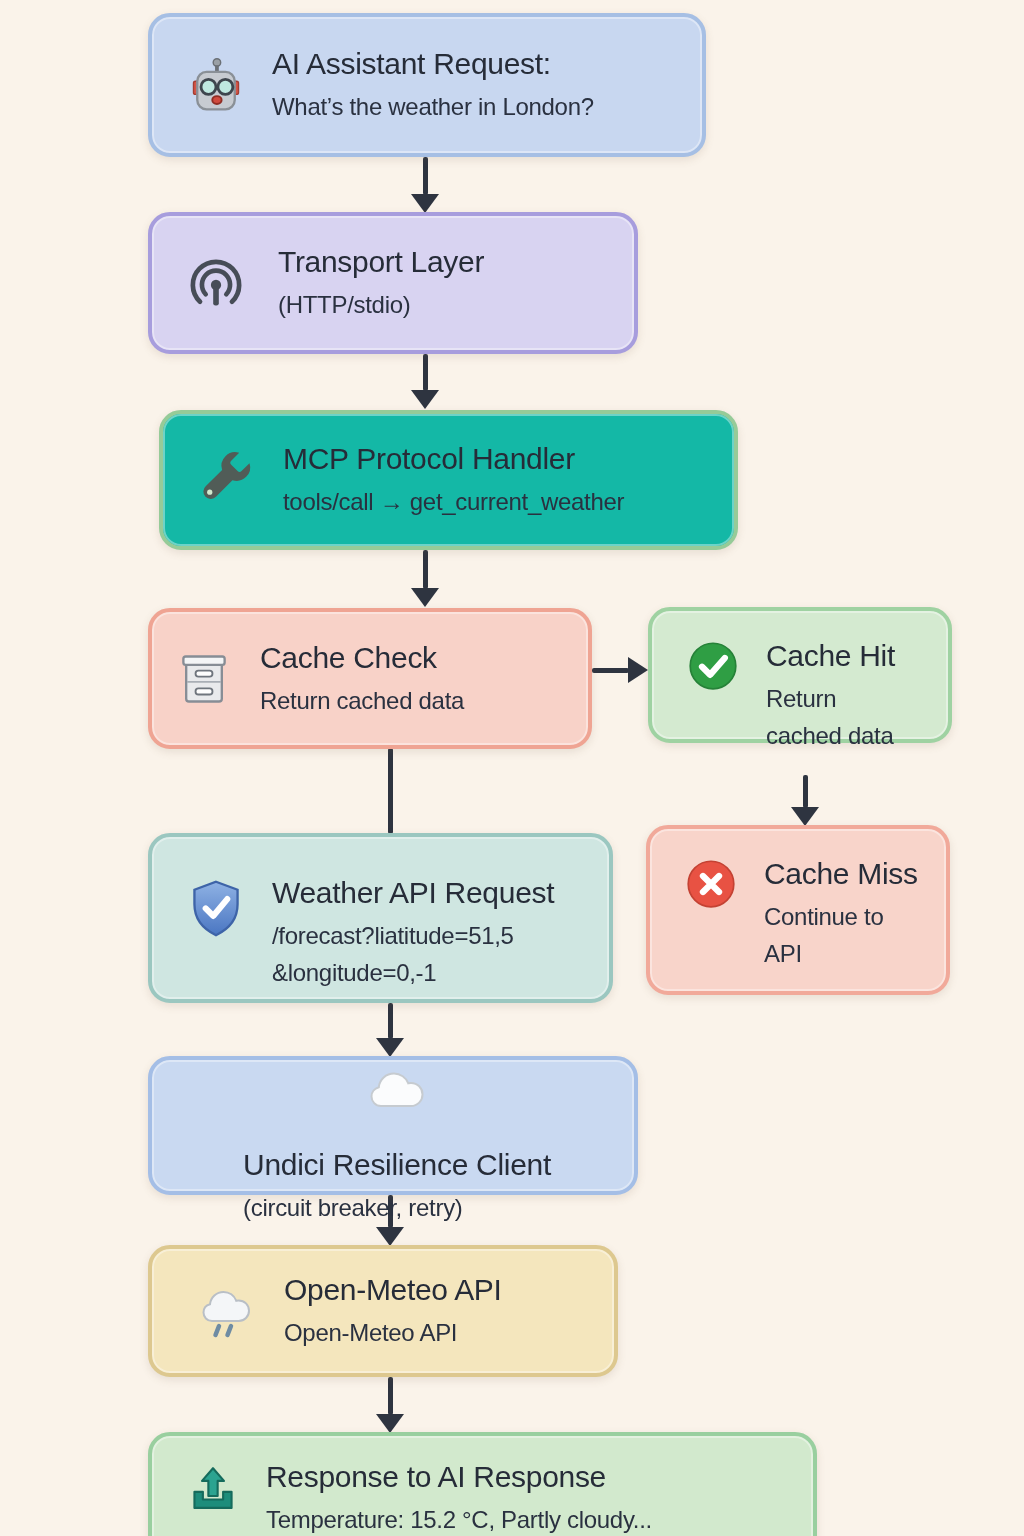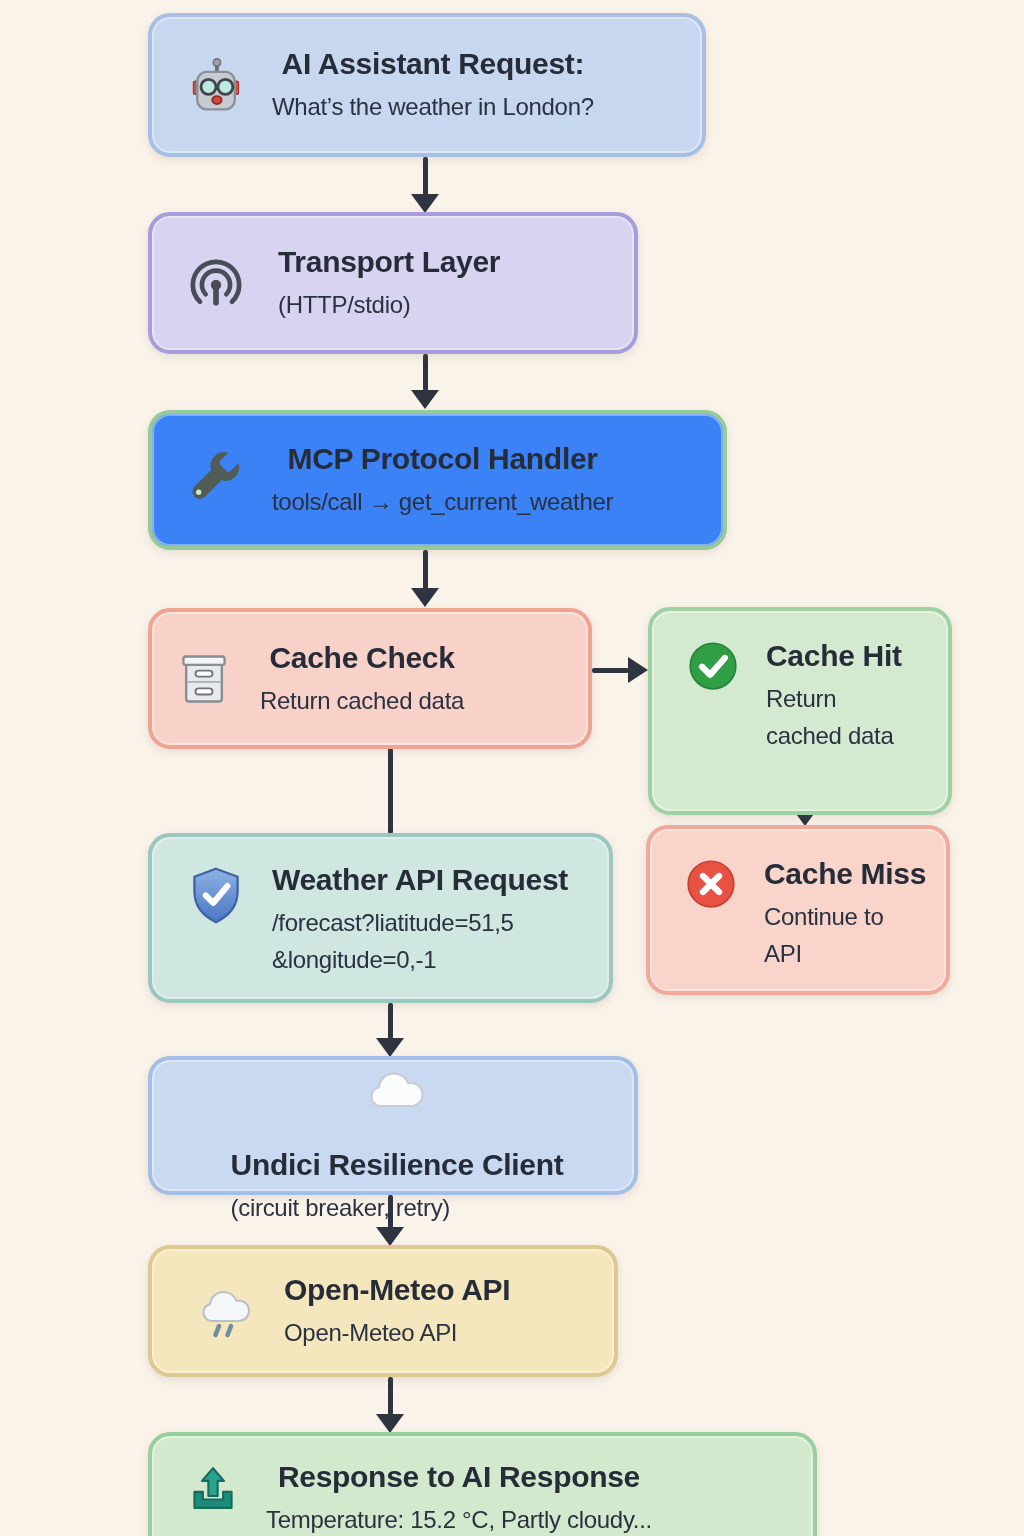--- a/index.html
+++ b/index.html
@@ -9,31 +9,31 @@
   .node{
     position:absolute;display:flex;align-items:center;
     border:4px solid transparent;border-radius:22px;
     box-shadow:0 3px 9px rgba(110,95,70,.14), inset 0 0 0 2px rgba(255,255,255,.38);
     padding:0 26px 0 34px;box-sizing:border-box;gap:26px;
   }
   .node.top-align{align-items:flex-start;}
   .icon{flex:0 0 auto;width:60px;height:60px;display:block;}
   .icon svg{width:100%;height:100%;display:block;}
   .txt{min-width:0;}
-  .title{font-weight:700;font-size:30px;line-height:38px;color:#262c38;white-space:pre;letter-spacing:-.3px;text-align:center;}
+  .title{font-weight:400;font-size:30px;line-height:38px;color:#262c38;white-space:pre;letter-spacing:-.3px;}
   .subtitle{font-weight:400;font-size:24px;line-height:37px;color:#2a3140;white-space:pre;margin-top:5px;letter-spacing:-.3px;}
 
   
   .n0{left:148px;top:13px;width:558px;height:144px;}
   .n1{left:148px;top:212px;width:490px;height:142px;}
   .n2{left:148px;top:410px;width:579px;height:140px;}
   .n3{left:148px;top:608px;width:444px;height:141px;}
-  .n4{left:648px;top:607px;width:304px;height:208px;padding-top:26px;}
+  .n4{left:648px;top:607px;width:304px;height:136px;padding-top:26px;}
   .n5{left:646px;top:825px;width:304px;height:170px;padding-top:26px;}
-  .n6{left:148px;top:833px;width:465px;height:170px;padding-top:24px;}
+  .n6{left:148px;top:833px;width:465px;height:170px;padding-top:37px;}
   .n7{left:148px;top:1056px;width:490px;height:139px;}
   .n8{left:148px;top:1245px;width:470px;height:132px;padding-left:46px;}
   .n9{left:148px;top:1432px;width:669px;height:160px;padding-top:22px;align-items:flex-start;}
   .n4 .icon,.n5 .icon{width:54px;height:54px;margin-top:2px;}
   .n6 .icon{margin-top:4px;}
   .n9 .icon{width:54px;height:54px;margin-top:6px;}
 
   
   .vline{position:absolute;width:5px;background:#2e3440;border-radius:2px;}
   .hline{position:absolute;height:5px;background:#2e3440;border-radius:2px;}
@@ -100,21 +100,21 @@
         <path d="M21 44 A15 15 0 1 1 43 44" fill="none" stroke="#474d57" stroke-width="5" stroke-linecap="round"></path>
         <path d="M15 52 A24.7 24.7 0 1 1 49 52" fill="none" stroke="#474d57" stroke-width="5" stroke-linecap="round"></path>
       </svg>
     </span>
     <div class="txt">
       <div class="title">Transport Layer</div>
       <div class="subtitle">(HTTP/stdio)</div>
     </div>
   </div>
 
-  <div class="node n2" style="background: #3b82f6; border-color: rgb(150, 203, 152);">
+  <div class="node n2" style="background: #14b8a6; border-color: rgb(150, 203, 152); margin-left: 11px;">
     <span class="icon">
       <svg viewBox="0 0 64 64">
         <path d="M56 14 a14.5 14.5 0 0 1 -18.2 18.2 L20.5 49.5 a7.8 7.8 0 1 1 -11 -11 L26.8 21.2 A14.5 14.5 0 0 1 45 3 l-8.5 8.5 a3 3 0 0 0 0 4.2 l6.8 6.8 a3 3 0 0 0 4.2 0 Z" fill="#515c57"></path>
         <circle cx="13.6" cy="45" r="2.8" fill="#d2e8cd"></circle>
       </svg>
     </span>
     <div class="txt">
       <div class="title">MCP Protocol Handler</div>
       <div class="subtitle">tools/call → get_current_weather</div>
     </div>

